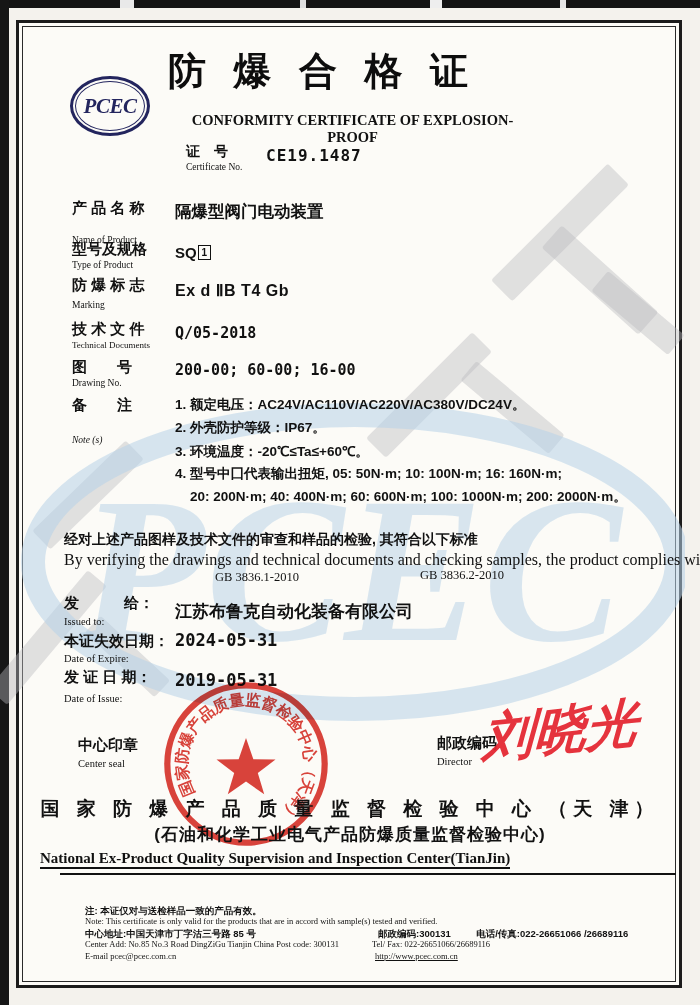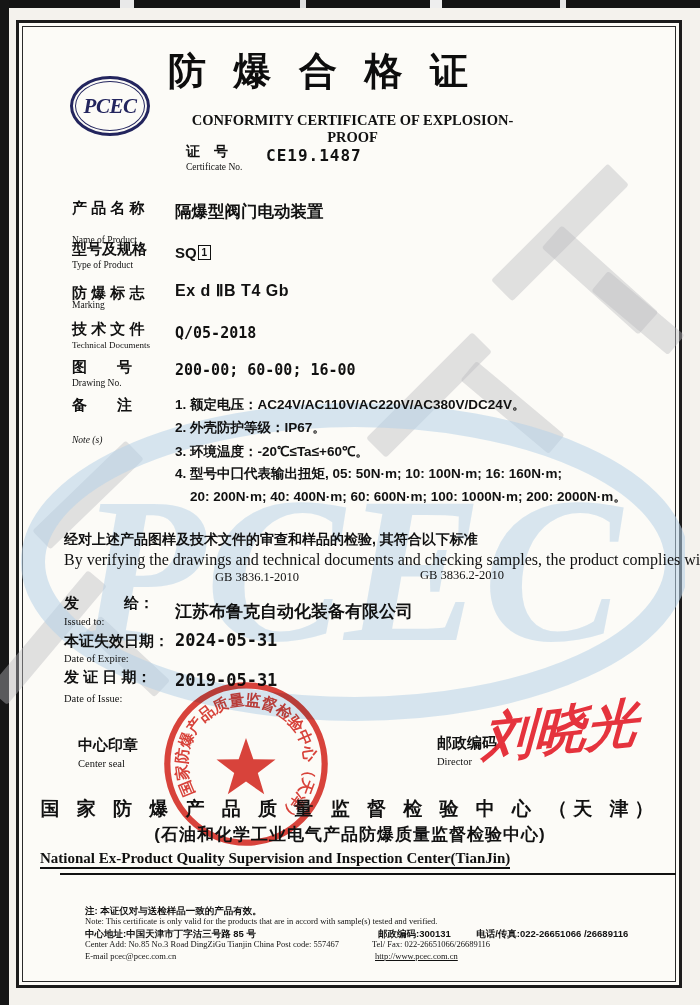--- a/index.html
+++ b/index.html
@@ -111,21 +111,21 @@
   <div class="certno-val">CE19.1487</div>
 
   <div class="flabel" style="top:199px;">产 品 名 称</div>
   <div class="fsub" style="top:219px;margin-top:16px;">Name of Product</div>
   <div class="fval" style="top:201px; font-size:16.5px;">隔爆型阀门电动装置</div>
 
   <div class="flabel" style="top:240px;">型号及规格</div>
   <div class="fsub" style="top:260px;">Type of Product</div>
   <div class="fval" style="top:244px; font-size:15px;"><span>SQ</span><span class="boxed">1</span></div>
 
-  <div class="flabel" style="top:284px;">防 爆 标 志</div>
+  <div class="flabel" style="top:276px;">防 爆 标 志</div>
   <div class="fsub" style="top:300px;">Marking</div>
   <div class="fval" style="top:281px; font-size:16px; letter-spacing:0.5px;">Ex d ⅡB T4 Gb</div>
 
   <div class="flabel" style="top:320px;">技 术 文 件</div>
   <div class="fsub" style="top:340px; font-size:9px;">Technical Documents</div>
   <div class="fval mono" style="top:324px;">Q/05-2018</div>
 
   <div class="flabel" style="top:358px;">图　　号</div>
   <div class="fsub" style="top:378px;">Drawing No.</div>
   <div class="fval mono" style="top:361px;">200-00; 60-00; 16-00</div>
@@ -175,21 +175,21 @@
   <div class="sig">刘晓光</div>
 
   <div class="org1">国 家 防 爆 产 品 质 量 监 督 检 验 中 心 （天 津）</div>
   <div class="org2">(石油和化学工业电气产品防爆质量监督检验中心)</div>
   <div class="org3"><span>National Ex-Product Quality Supervision and Inspection Center(TianJin)</span></div>
   <div class="org-rule"></div>
 
   <div class="f-zh" style="left:85px; top:905px;">注: 本证仅对与送检样品一致的产品有效。</div>
   <div class="f-en" style="left:85px; top:916px;">Note: This certificate is only valid for the products that are in accord with sample(s) tested and verified.</div>
   <div class="f-zh" style="left:85px; top:928px;">中心地址:中国天津市丁字沽三号路 85 号</div>
-  <div class="f-en" style="left:85px; top:939px;">Center Add: No.85 No.3 Road DingZiGu Tianjin China Post code: 557467</div>
+  <div class="f-en" style="left:85px; top:939px;">Center Add: No.85 No.3 Road DingZiGu Tianjin China Post code: 300131</div>
   <div class="f-en" style="left:85px; top:951px;">E-mail pcec@pcec.com.cn</div>
 
   <div class="f-zh" style="left:378px; top:928px;">
     <span>邮政编码:300131</span>
     <span style="display:inline-block; width:20px;"></span>
     <span>电话/传真:022-26651066 /26689116</span>
   </div>
   <div class="f-en" style="left:372px; top:939px;">Tel/ Fax: 022-26651066/26689116</div>
   <div class="f-en f-web" style="left:375px; top:951px;">http://www.pcec.com.cn</div>
 

